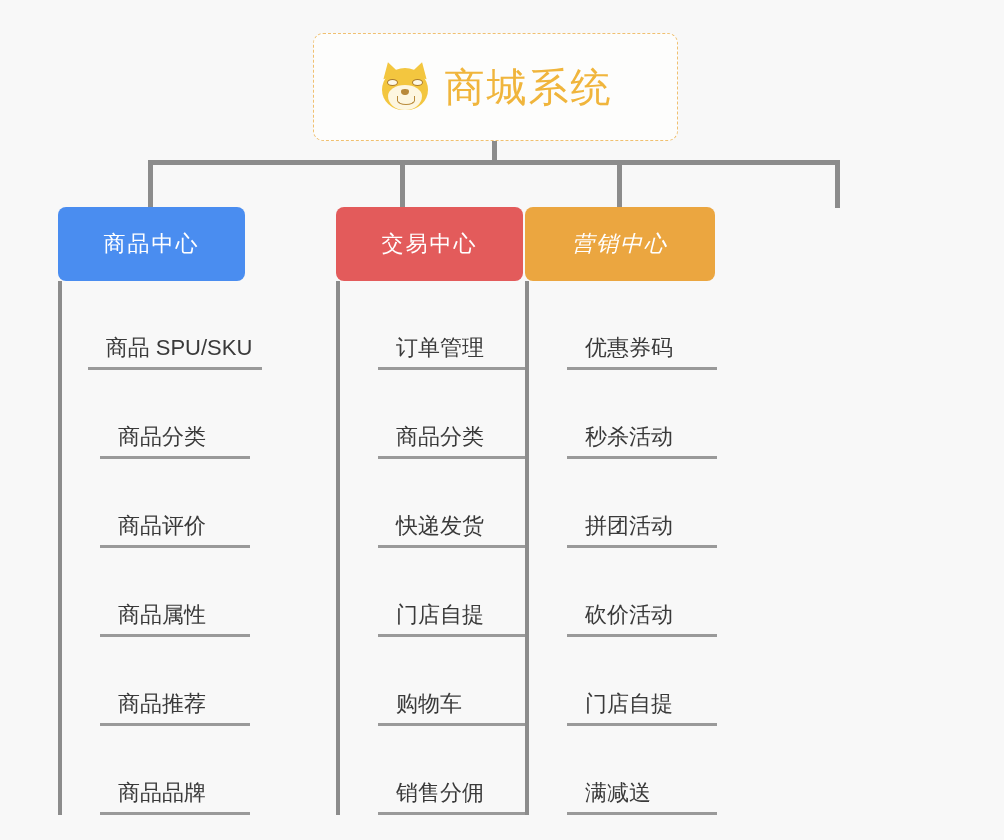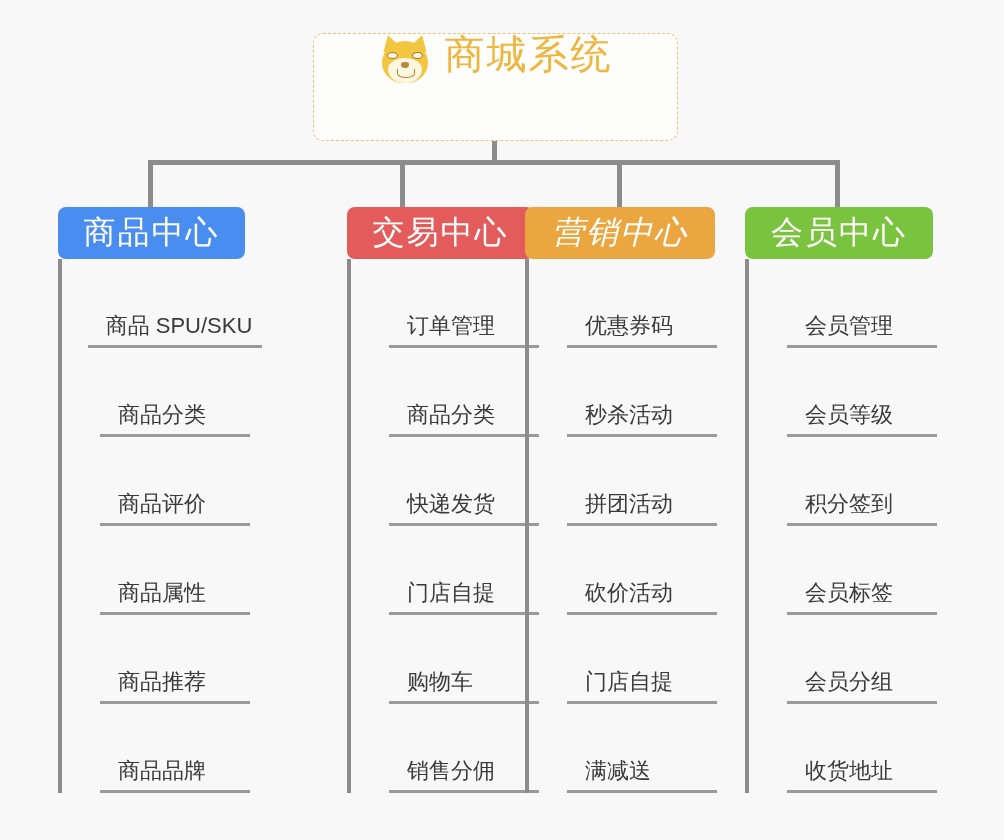--- a/index.html
+++ b/index.html
@@ -25,21 +25,21 @@
     position: absolute;
     left: 313px;
     top: 33px;
     width: 365px;
     height: 108px;
     box-sizing: border-box;
     background: #fdfdfc;
     border: 1px dashed #f0c070;
     border-radius: 10px;
     display: flex;
-    align-items: flex-start;
+    align-items: center;
     justify-content: center;
     gap: 14px;
   }
   .root-icon {
     width: 52px;
     height: 52px;
     position: relative;
     flex: 0 0 auto;
   }
   .root-title {
@@ -115,33 +115,33 @@
   .conn-drop.c1    { left: 400px; }
   .conn-drop.c2    { left: 617px; }
   .conn-drop.c3    { left: 835px; }
 
   
   .column {
     position: absolute;
     top: 207px;
   }
   .column.c0 { left: 58px;  }
-  .column.c1 { left: 319px; padding-left: 28px; }
+  .column.c1 { left: 308px; padding-left: 28px; }
   .column.c2 { left: 525px; }
   .column.c3 { left: 745px; }
 
   .cat-header {
     box-sizing: border-box;
-    height: 52px;
+    height: 74px;
     border-radius: 8px;
     display: flex;
     align-items: center;
     justify-content: center;
     color: #ffffff;
-    font-size: 32px;
+    font-size: 22px;
     letter-spacing: 2px;
     white-space: nowrap;
     user-select: none;
   }
   .column.c0 .cat-header { width: 187px; background: #4a8df0; }
   .column.c1 .cat-header { width: 187px; background: #e35b5b; }
   .column.c2 .cat-header { width: 190px; background: #eba640; font-style: italic; }
   .column.c3 .cat-header { width: 188px; background: #7ac33f; }
 
   
@@ -268,37 +268,14 @@
         </div>
       <div class="leaf-item">
           <span class="leaf-label">门店自提</span>
         </div>
       <div class="leaf-item">
           <span class="leaf-label">满减送</span>
         </div>
     </div>
   </div>
 
-  <div class="column c3">
-    <div class="cat-header">会员中心</div>
-    <div class="leaf-list">
-      <div class="leaf-item">
-          <span class="leaf-label">会员管理</span>
-        </div>
-      <div class="leaf-item">
-          <span class="leaf-label">会员等级</span>
-        </div>
-      <div class="leaf-item">
-          <span class="leaf-label">积分签到</span>
-        </div>
-      <div class="leaf-item">
-          <span class="leaf-label">会员标签</span>
-        </div>
-      <div class="leaf-item">
-          <span class="leaf-label">会员分组</span>
-        </div>
-      <div class="leaf-item">
-          <span class="leaf-label">收货地址</span>
-        </div>
-    </div>
-  </div>
 
 </div>
 
 </body></html>

